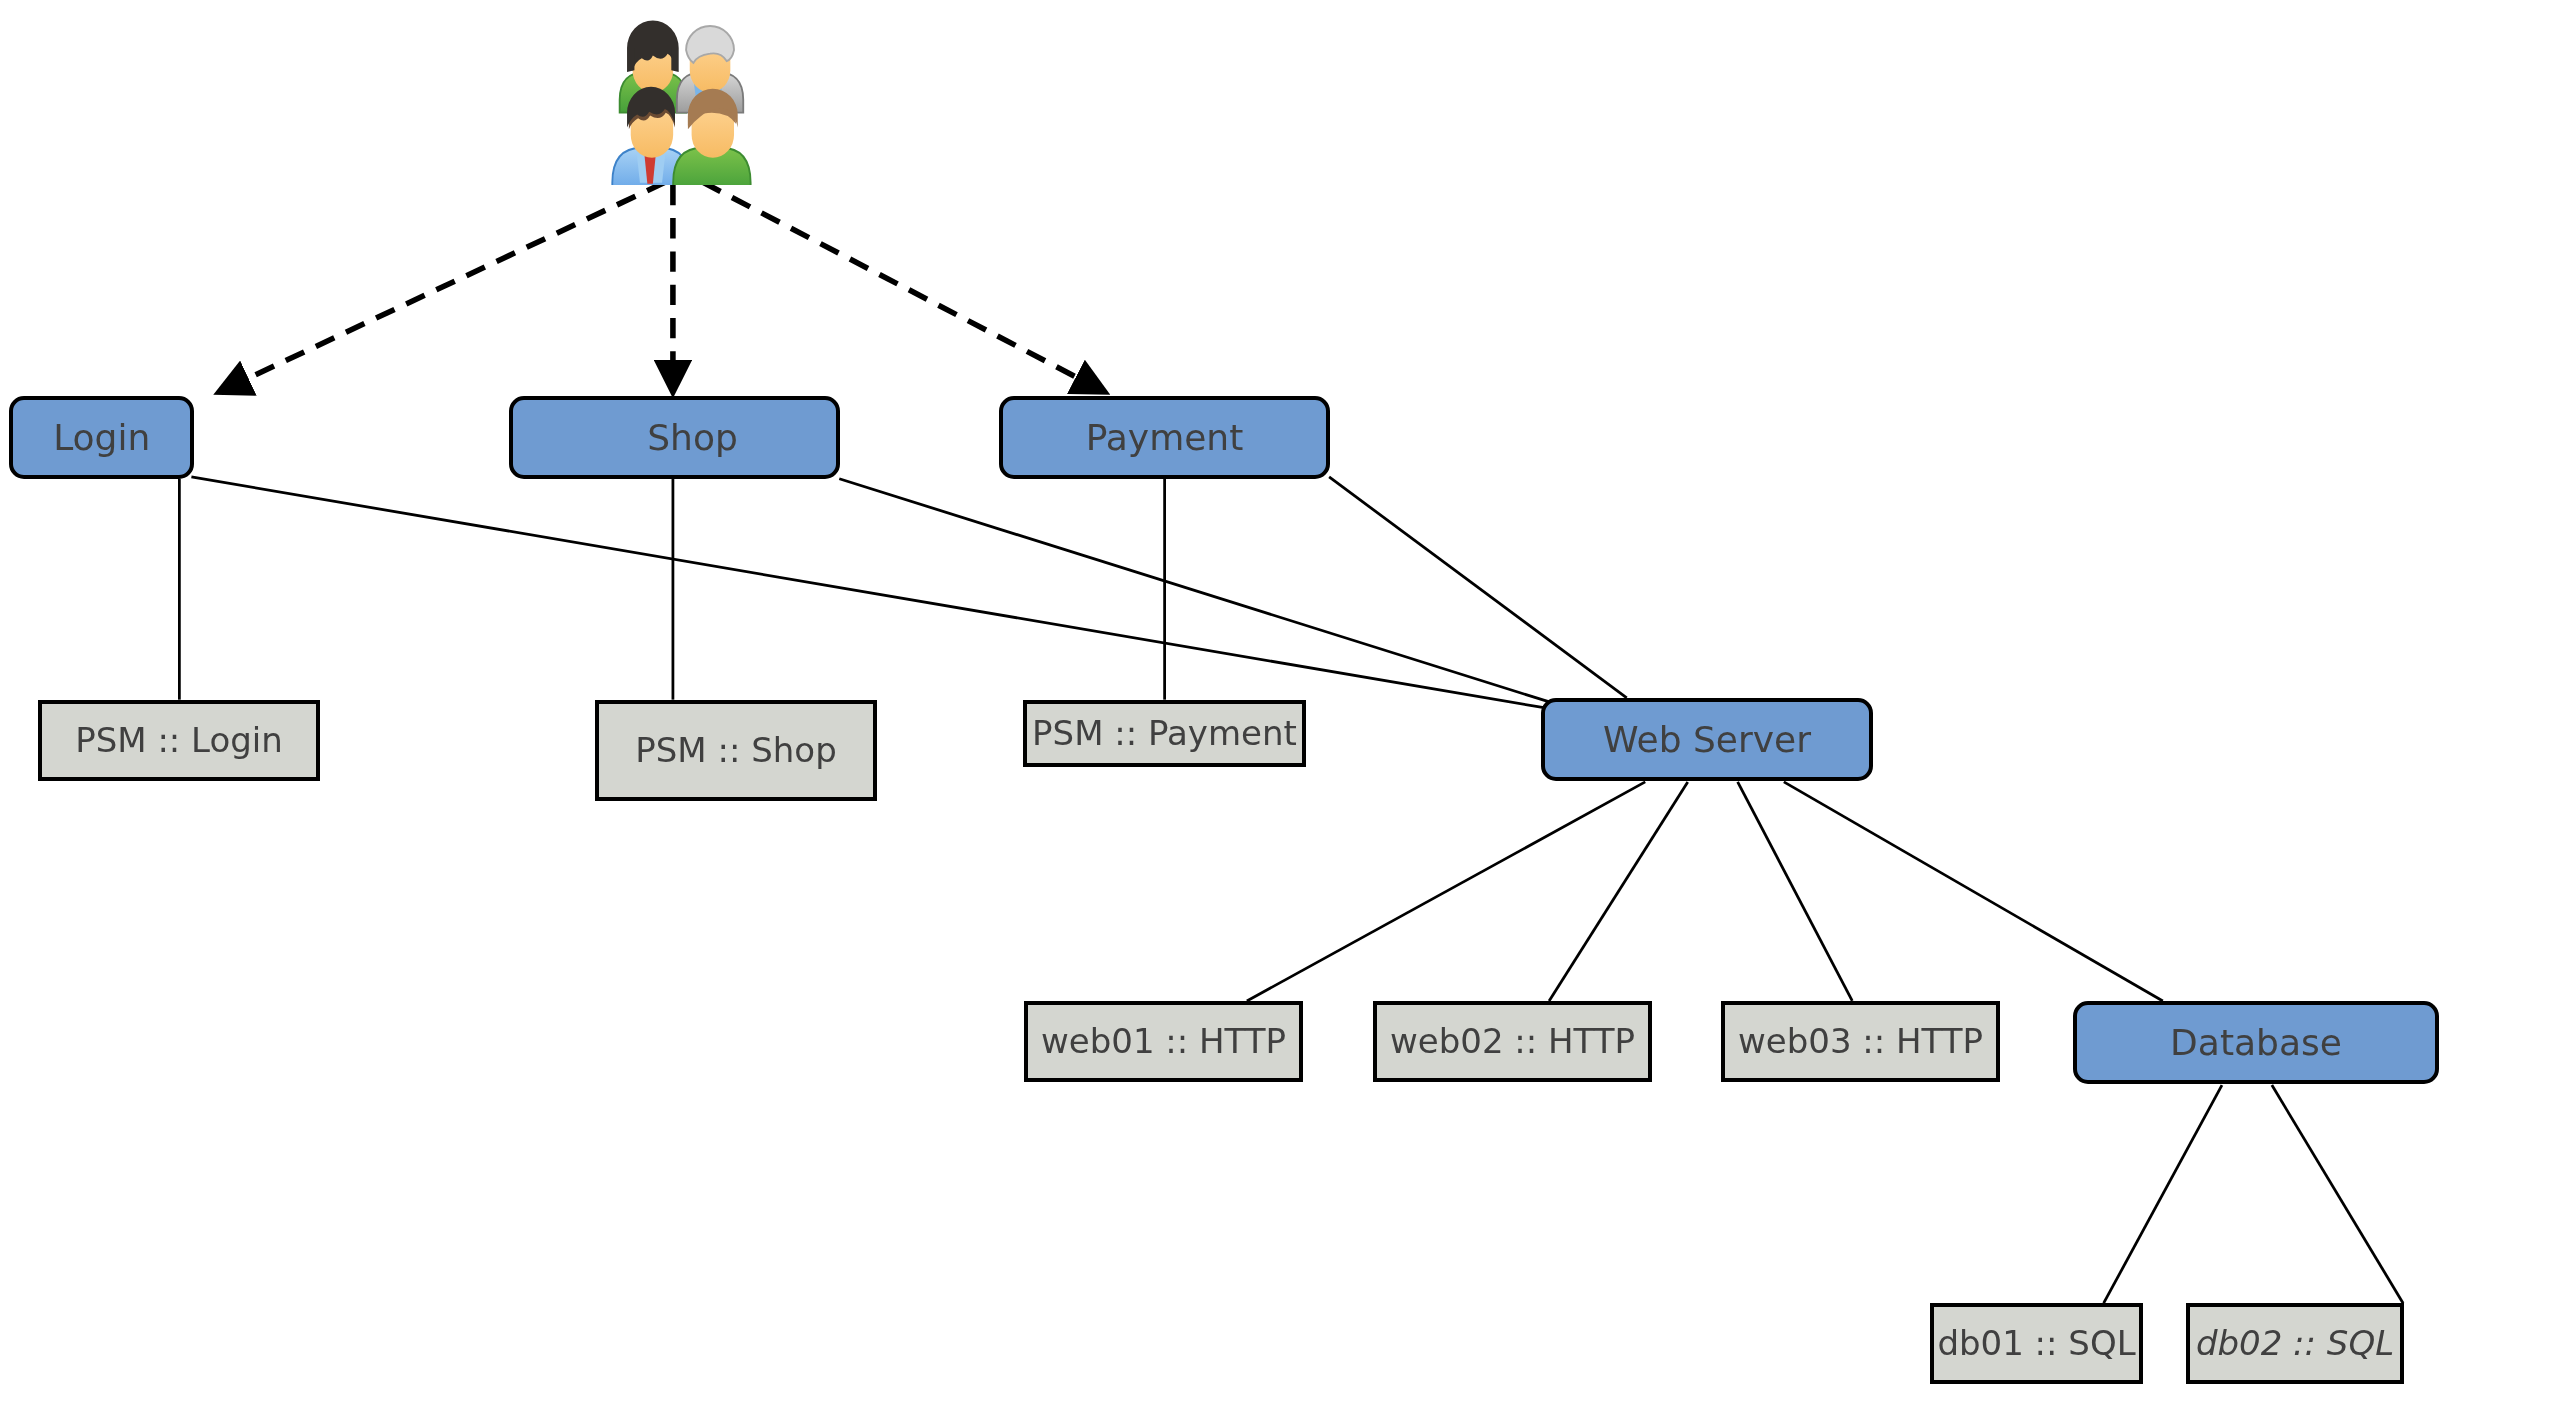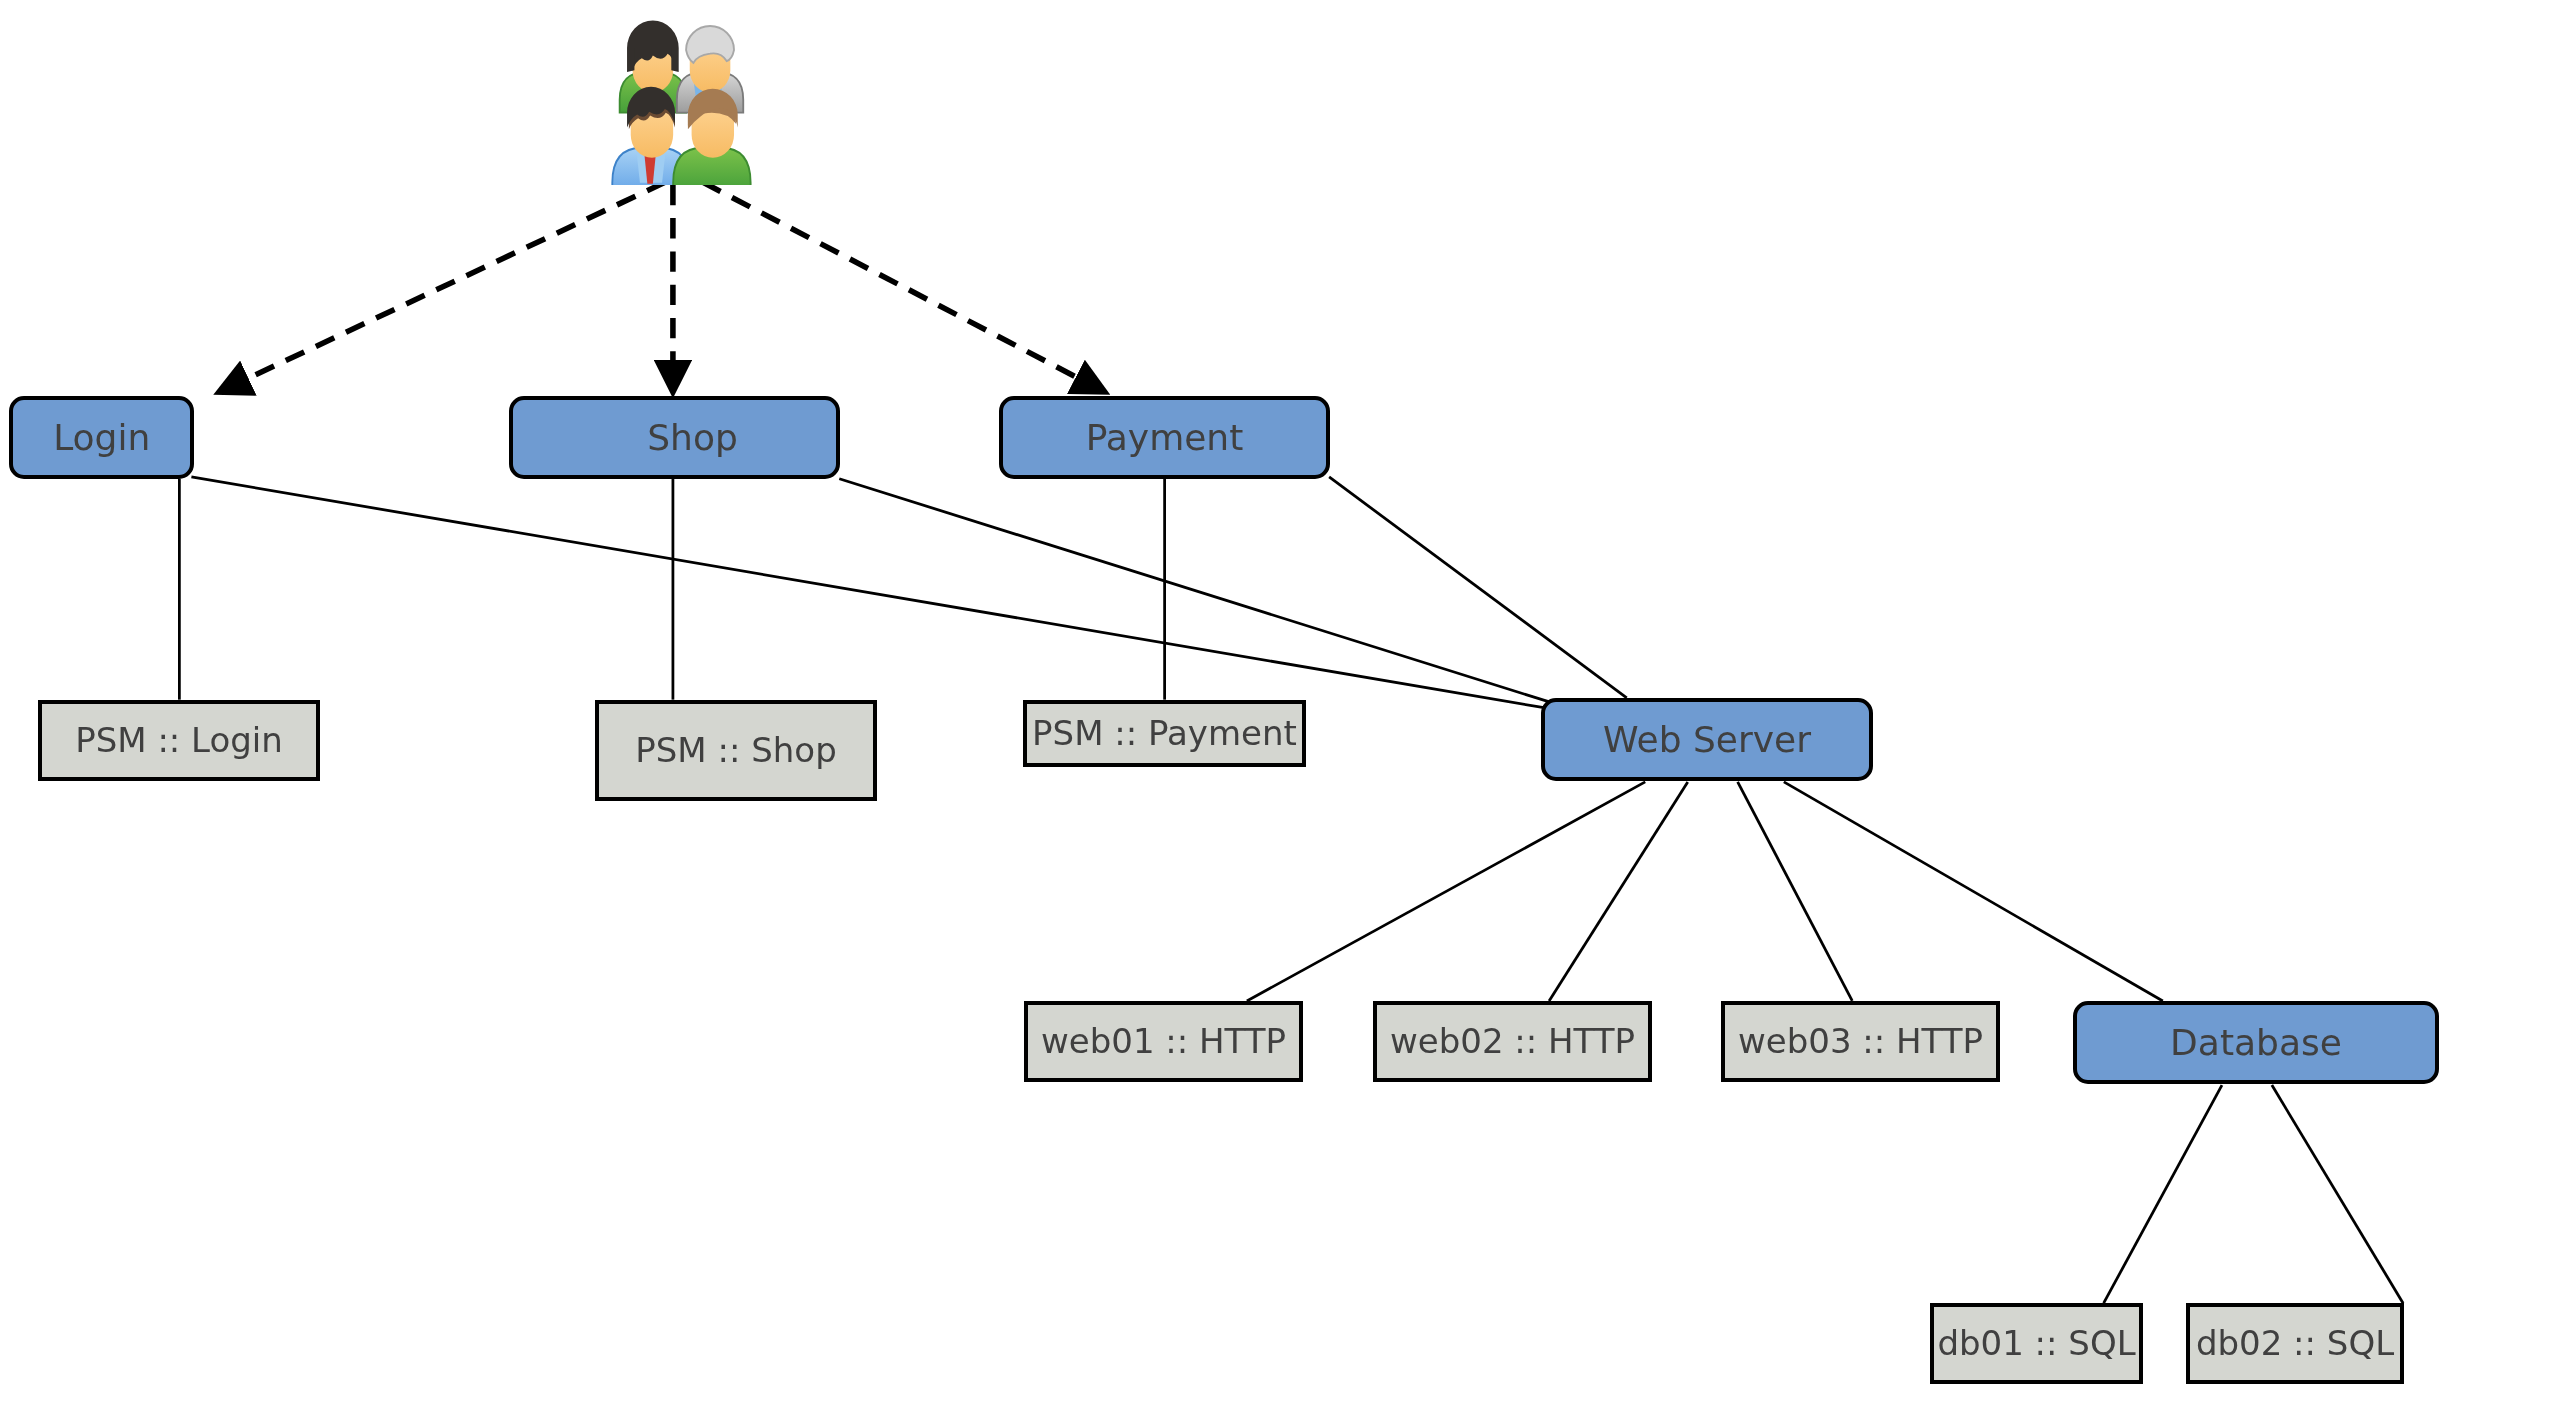--- a/index.html
+++ b/index.html
@@ -168,18 +168,18 @@
       </div>
       <div class="node gray" style="left: 1721px; top: 1001px; width: 279px; height: 81px; text-align: right;">
         <span>web03 :: HTTP</span>
       </div>
       <div class="node blue" style="left: 2073px; top: 1001px; width: 366px; height: 83px;">
         <span>Database</span>
       </div>
       <div class="node gray" style="left: 1930px; top: 1303px; width: 213px; height: 81px;">
         <span>db01 :: SQL</span>
       </div>
-      <div class="node gray" style="left: 2186px; top: 1303px; width: 218px; height: 81px;">
+      <div class="node gray" style="left: 2186px; top: 1303px; width: 218px; height: 81px; font-style: italic;">
         <span>db02 :: SQL</span>
       </div>
     </div>
 </div>
 
 
 </body></html>

